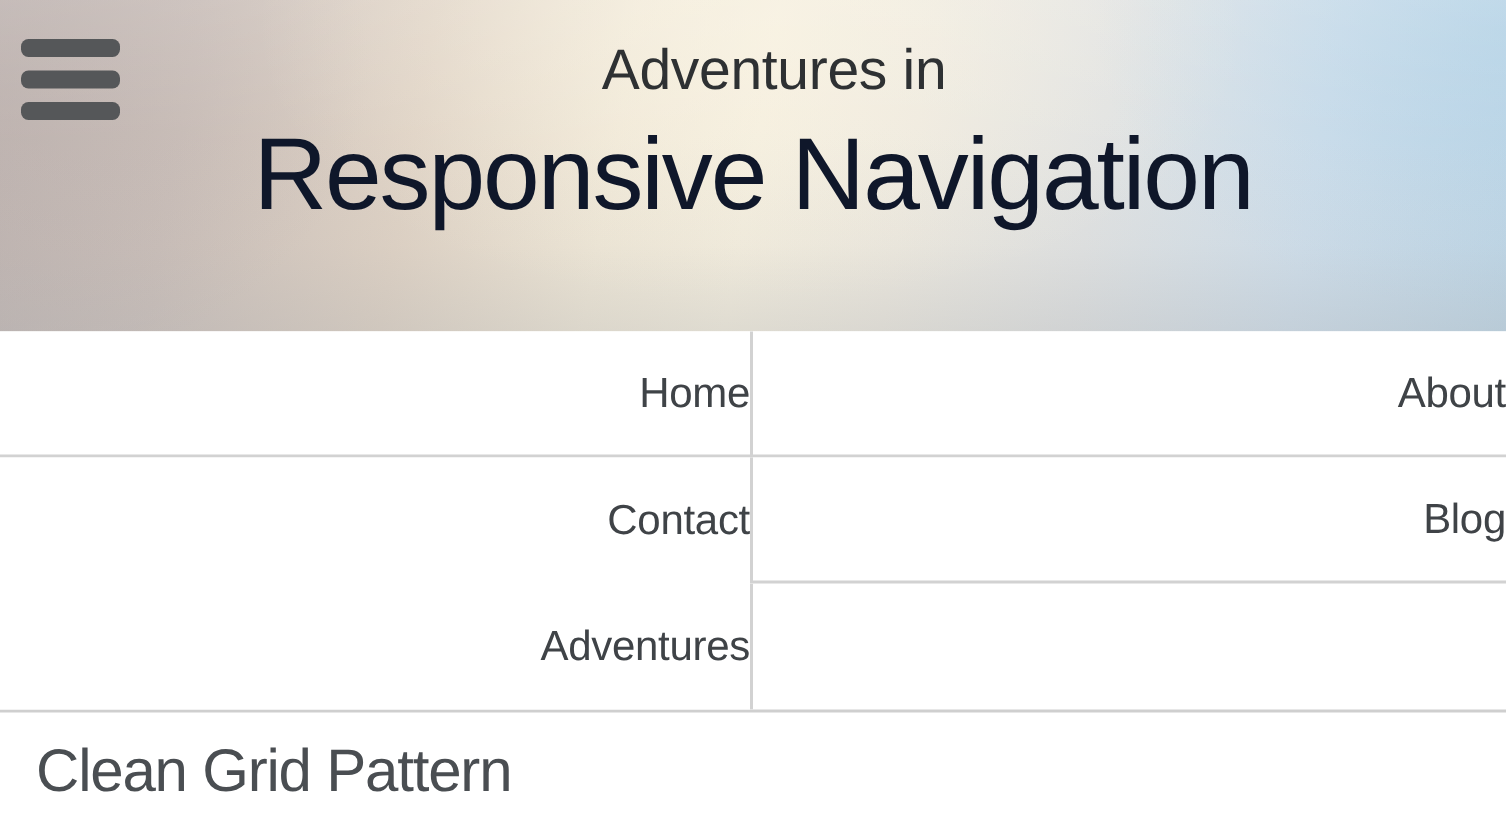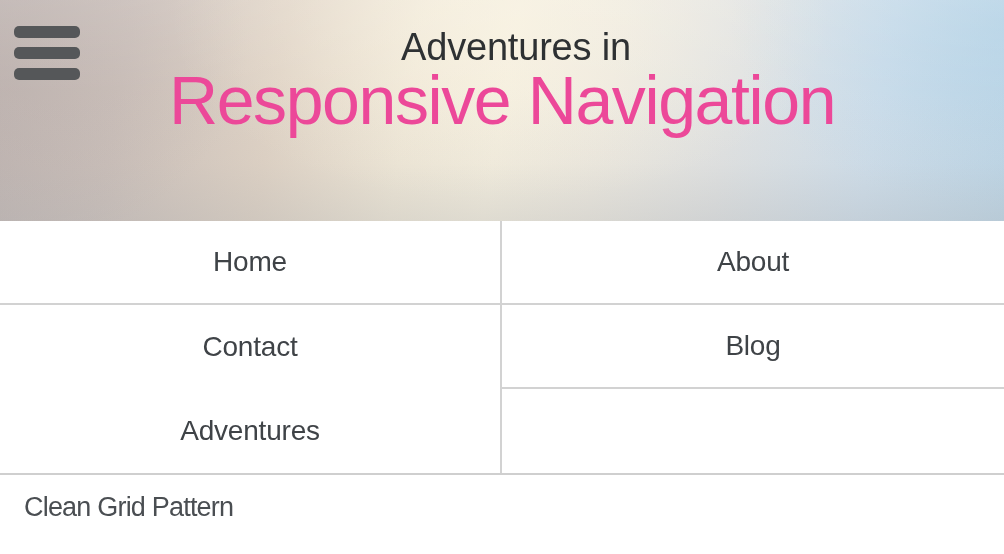--- a/index.html
+++ b/index.html
@@ -107,62 +107,63 @@
   }
   .hdr-kicker {
     margin-top:28px;
     font-size:38px;
     font-weight:400;
     line-height:1.0;
     letter-spacing:-0.2px;
     margin-left:28px;
   }
   .hdr-title {
+    margin-top:16px;
     font-size:68px;
     font-weight:400;
     line-height:1.0;
     letter-spacing:-1.4px;
-    color:#ec4899;
+    color:#0f172a;
   }
 
   
   .nav-grid {
     position:relative;
     width:1004px;
     display:grid;
     grid-template-columns:1fr 1fr;
     border-bottom:2px solid #cfcfcf;
   }
   .nav-item {
     position:relative;
     height:84px;
     display:flex;
     align-items:center;
-    justify-content:center;
+    justify-content:flex-end;
     text-decoration:none;
     color:#3f4347;
     font-size:28px;
     font-weight:400;
     letter-spacing:-0.2px;
     background:#ffffff;
     border-right:2px solid #d2d2d2;
     border-bottom:2px solid #d2d2d2;
     cursor:pointer;
   }
   
   .nav-item:nth-child(2n) { border-right:none; }
   
   .nav-item.last-row { border-bottom:none; }
 
   
   .content {
     padding:18px 24px 0 24px;
   }
   .content-heading {
-    font-size:27px;
+    font-size:40px;
     font-weight:400;
     line-height:1.05;
     letter-spacing:-0.8px;
     color:#4a4e52;
   }
 </style>
 </head>
 <body>
 
 <div id="page">

